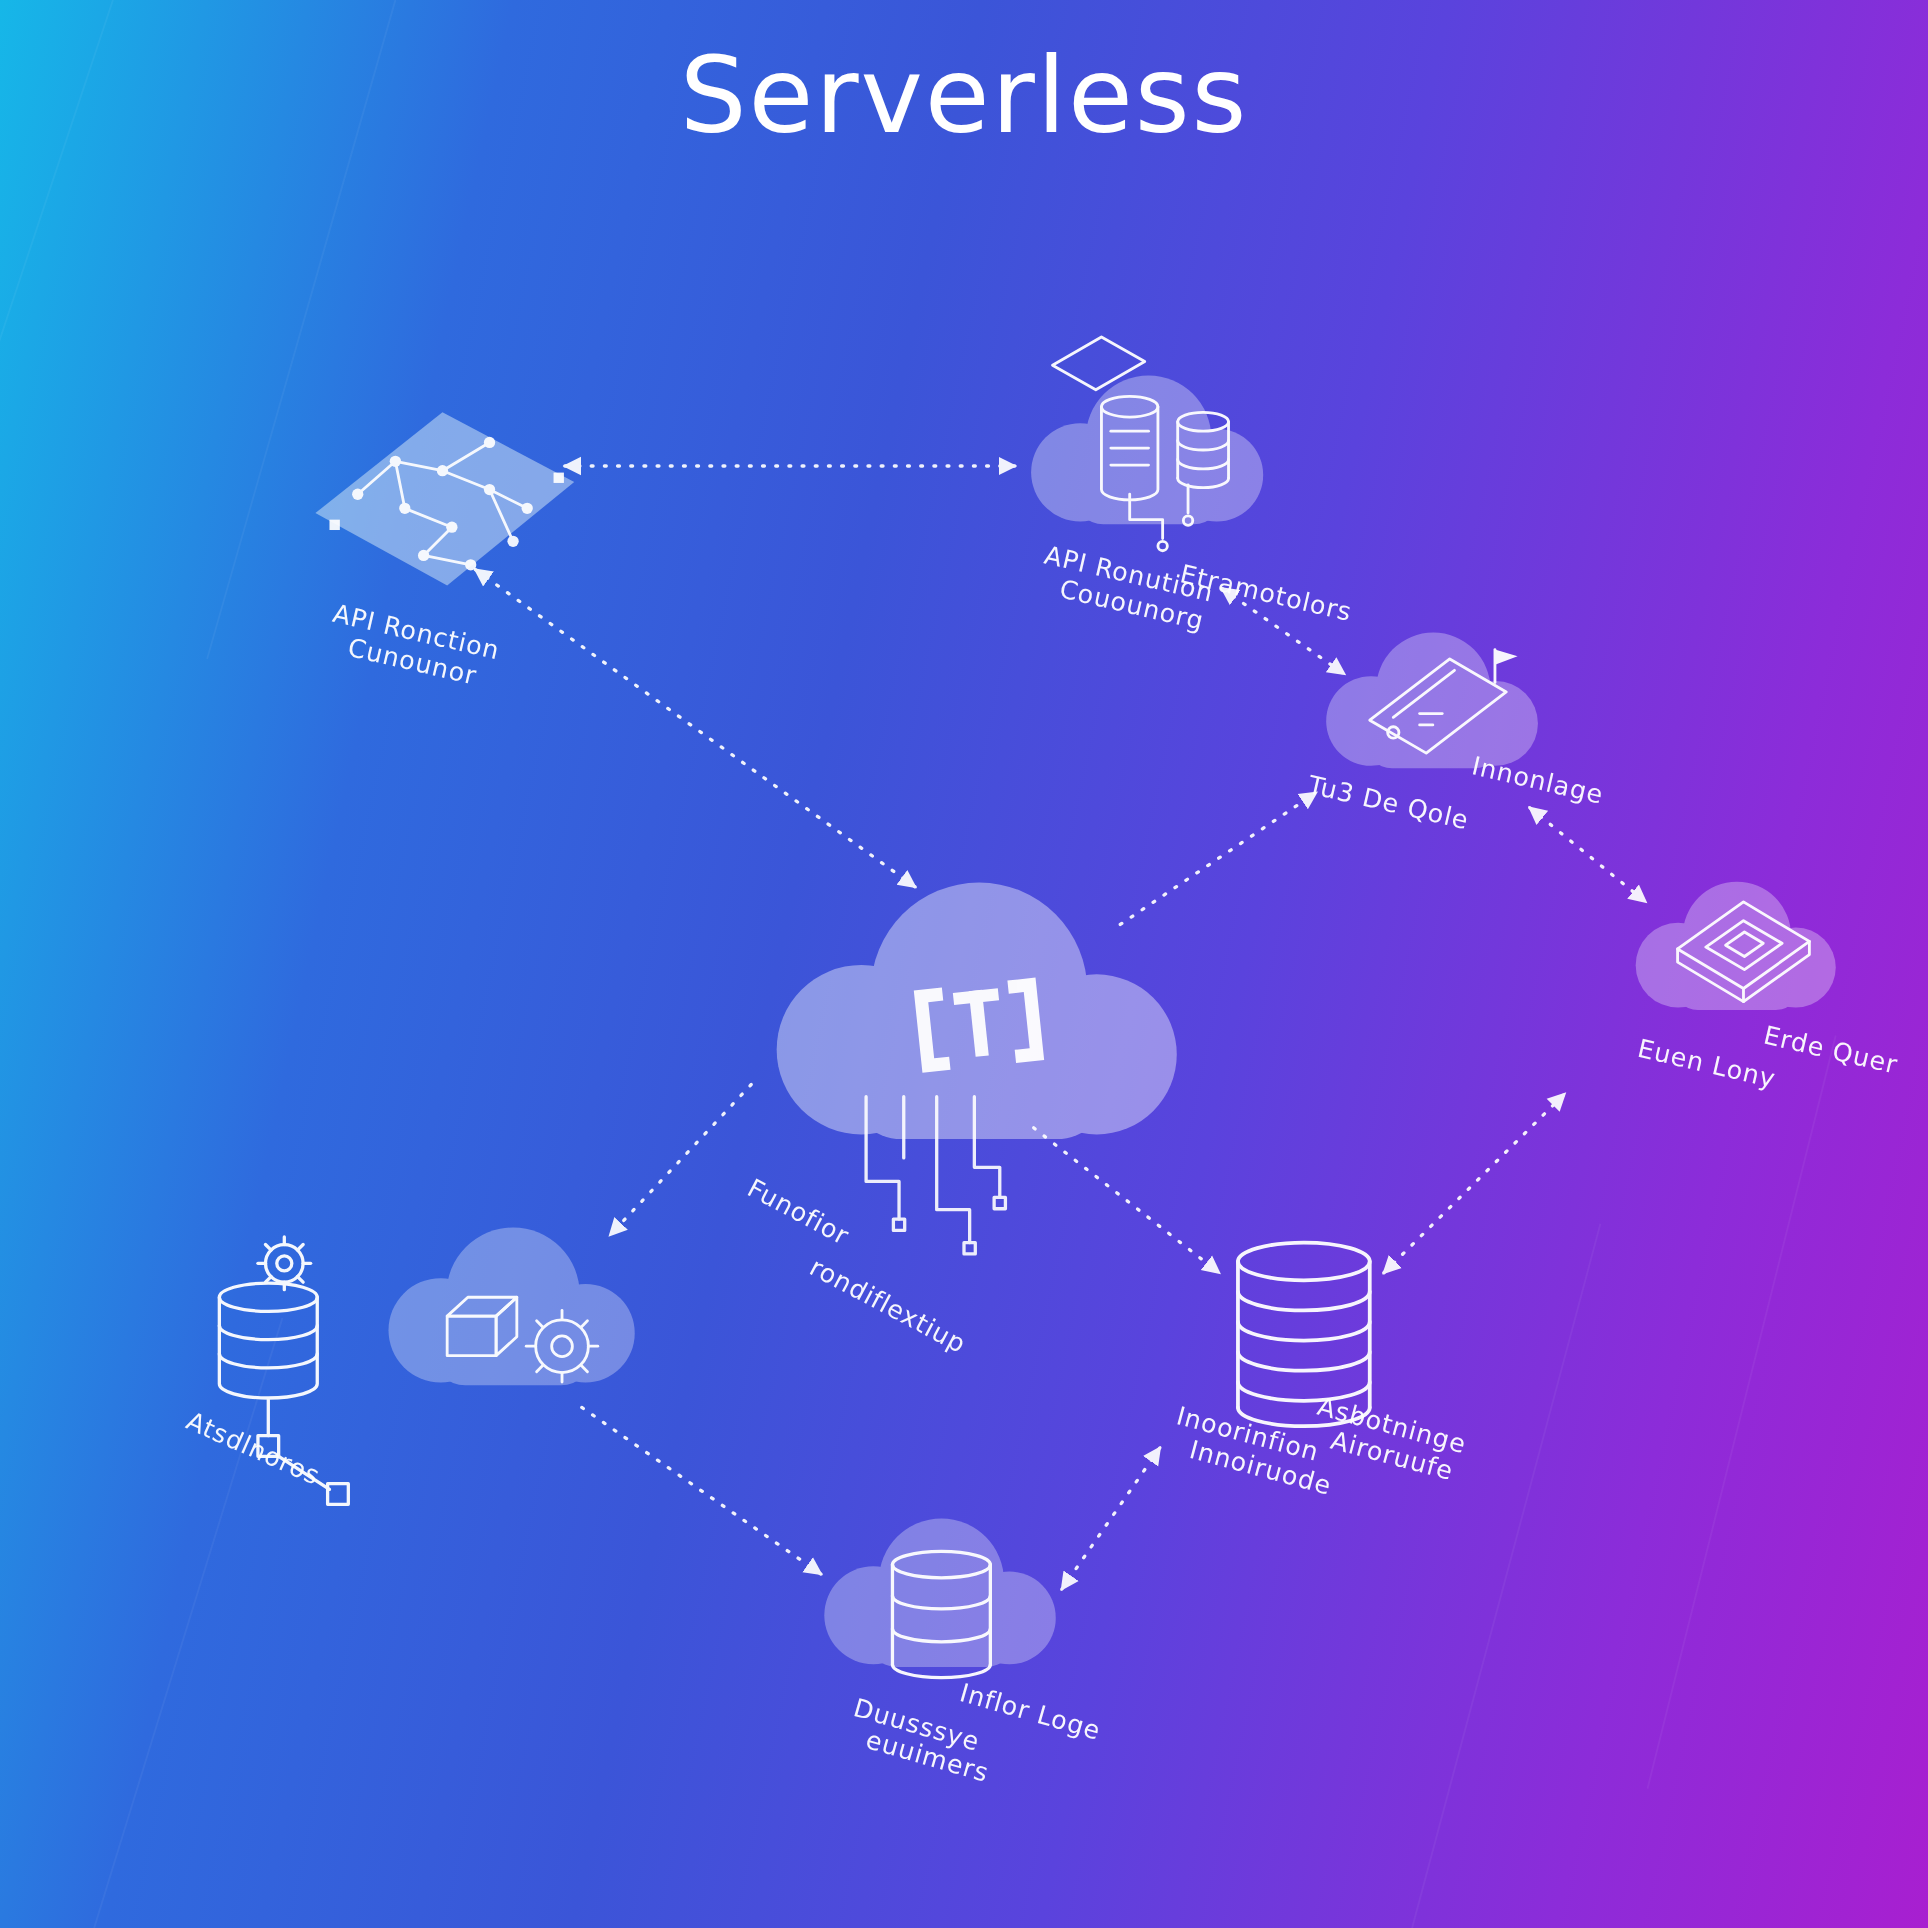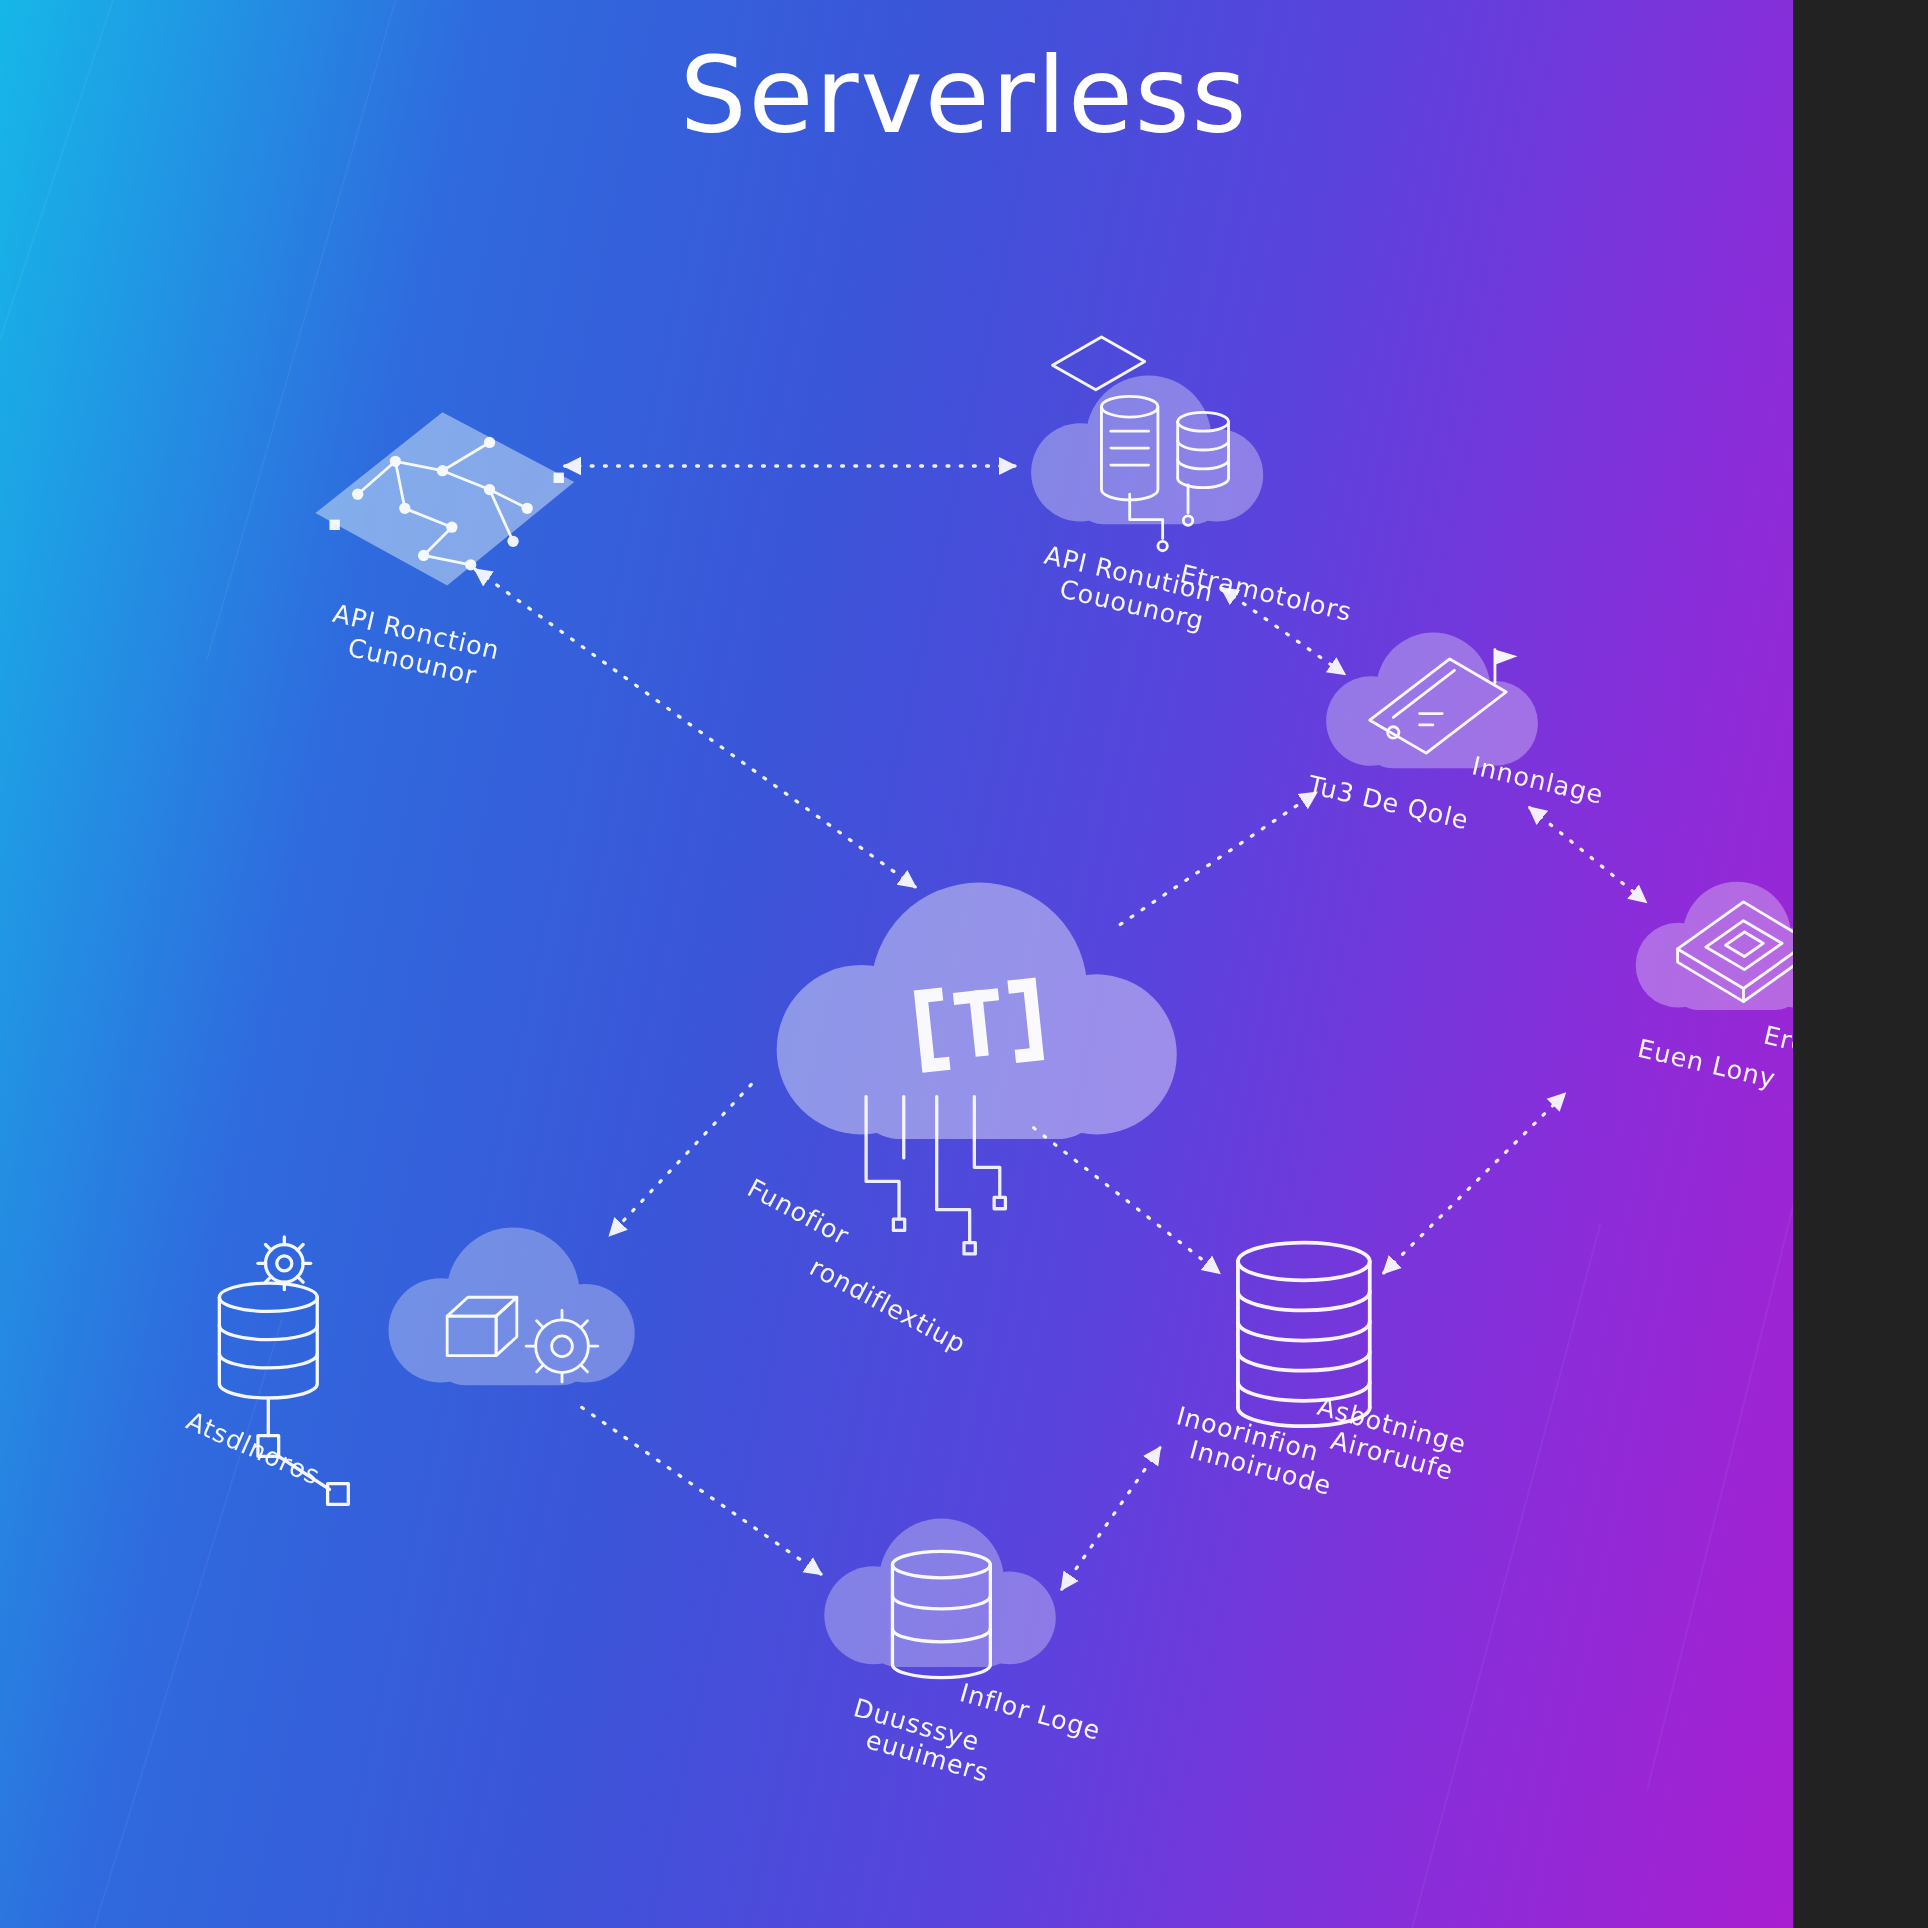--- a/index.html
+++ b/index.html
@@ -1,18 +1,18 @@
 <!DOCTYPE html>
 <html style="font-size:15px"><head>
 <meta charset="utf-8">
 <style>
   html,body{margin:0;padding:0;background:#222;}
   .canvas{
     position:relative;
-    width:1793px;height:1928px;
+    width:1928px;height:1928px;
     overflow:hidden;
     background:linear-gradient(102deg,#16b7e8 0%,#2f6ade 22%,#3b55d8 42%,#5a43dd 62%,#8c2cd9 84%,#a81fd0 100%);
     font-family:"DejaVu Sans","Liberation Sans",sans-serif;
   }
   svg{position:absolute;inset:0;}
   text{fill:#ffffff;}
   .title{font-size:112px;font-weight:400;letter-spacing:2px;}
   .lbl{font-size:27px;letter-spacing:1px;opacity:.95;}
   .stroke{stroke:#ffffff;fill:none;stroke-linecap:round;stroke-linejoin:round;}
   .dash{stroke:#ffffff;fill:none;stroke-width:3.5;stroke-dasharray:2 12;stroke-linecap:round;opacity:.92;}

